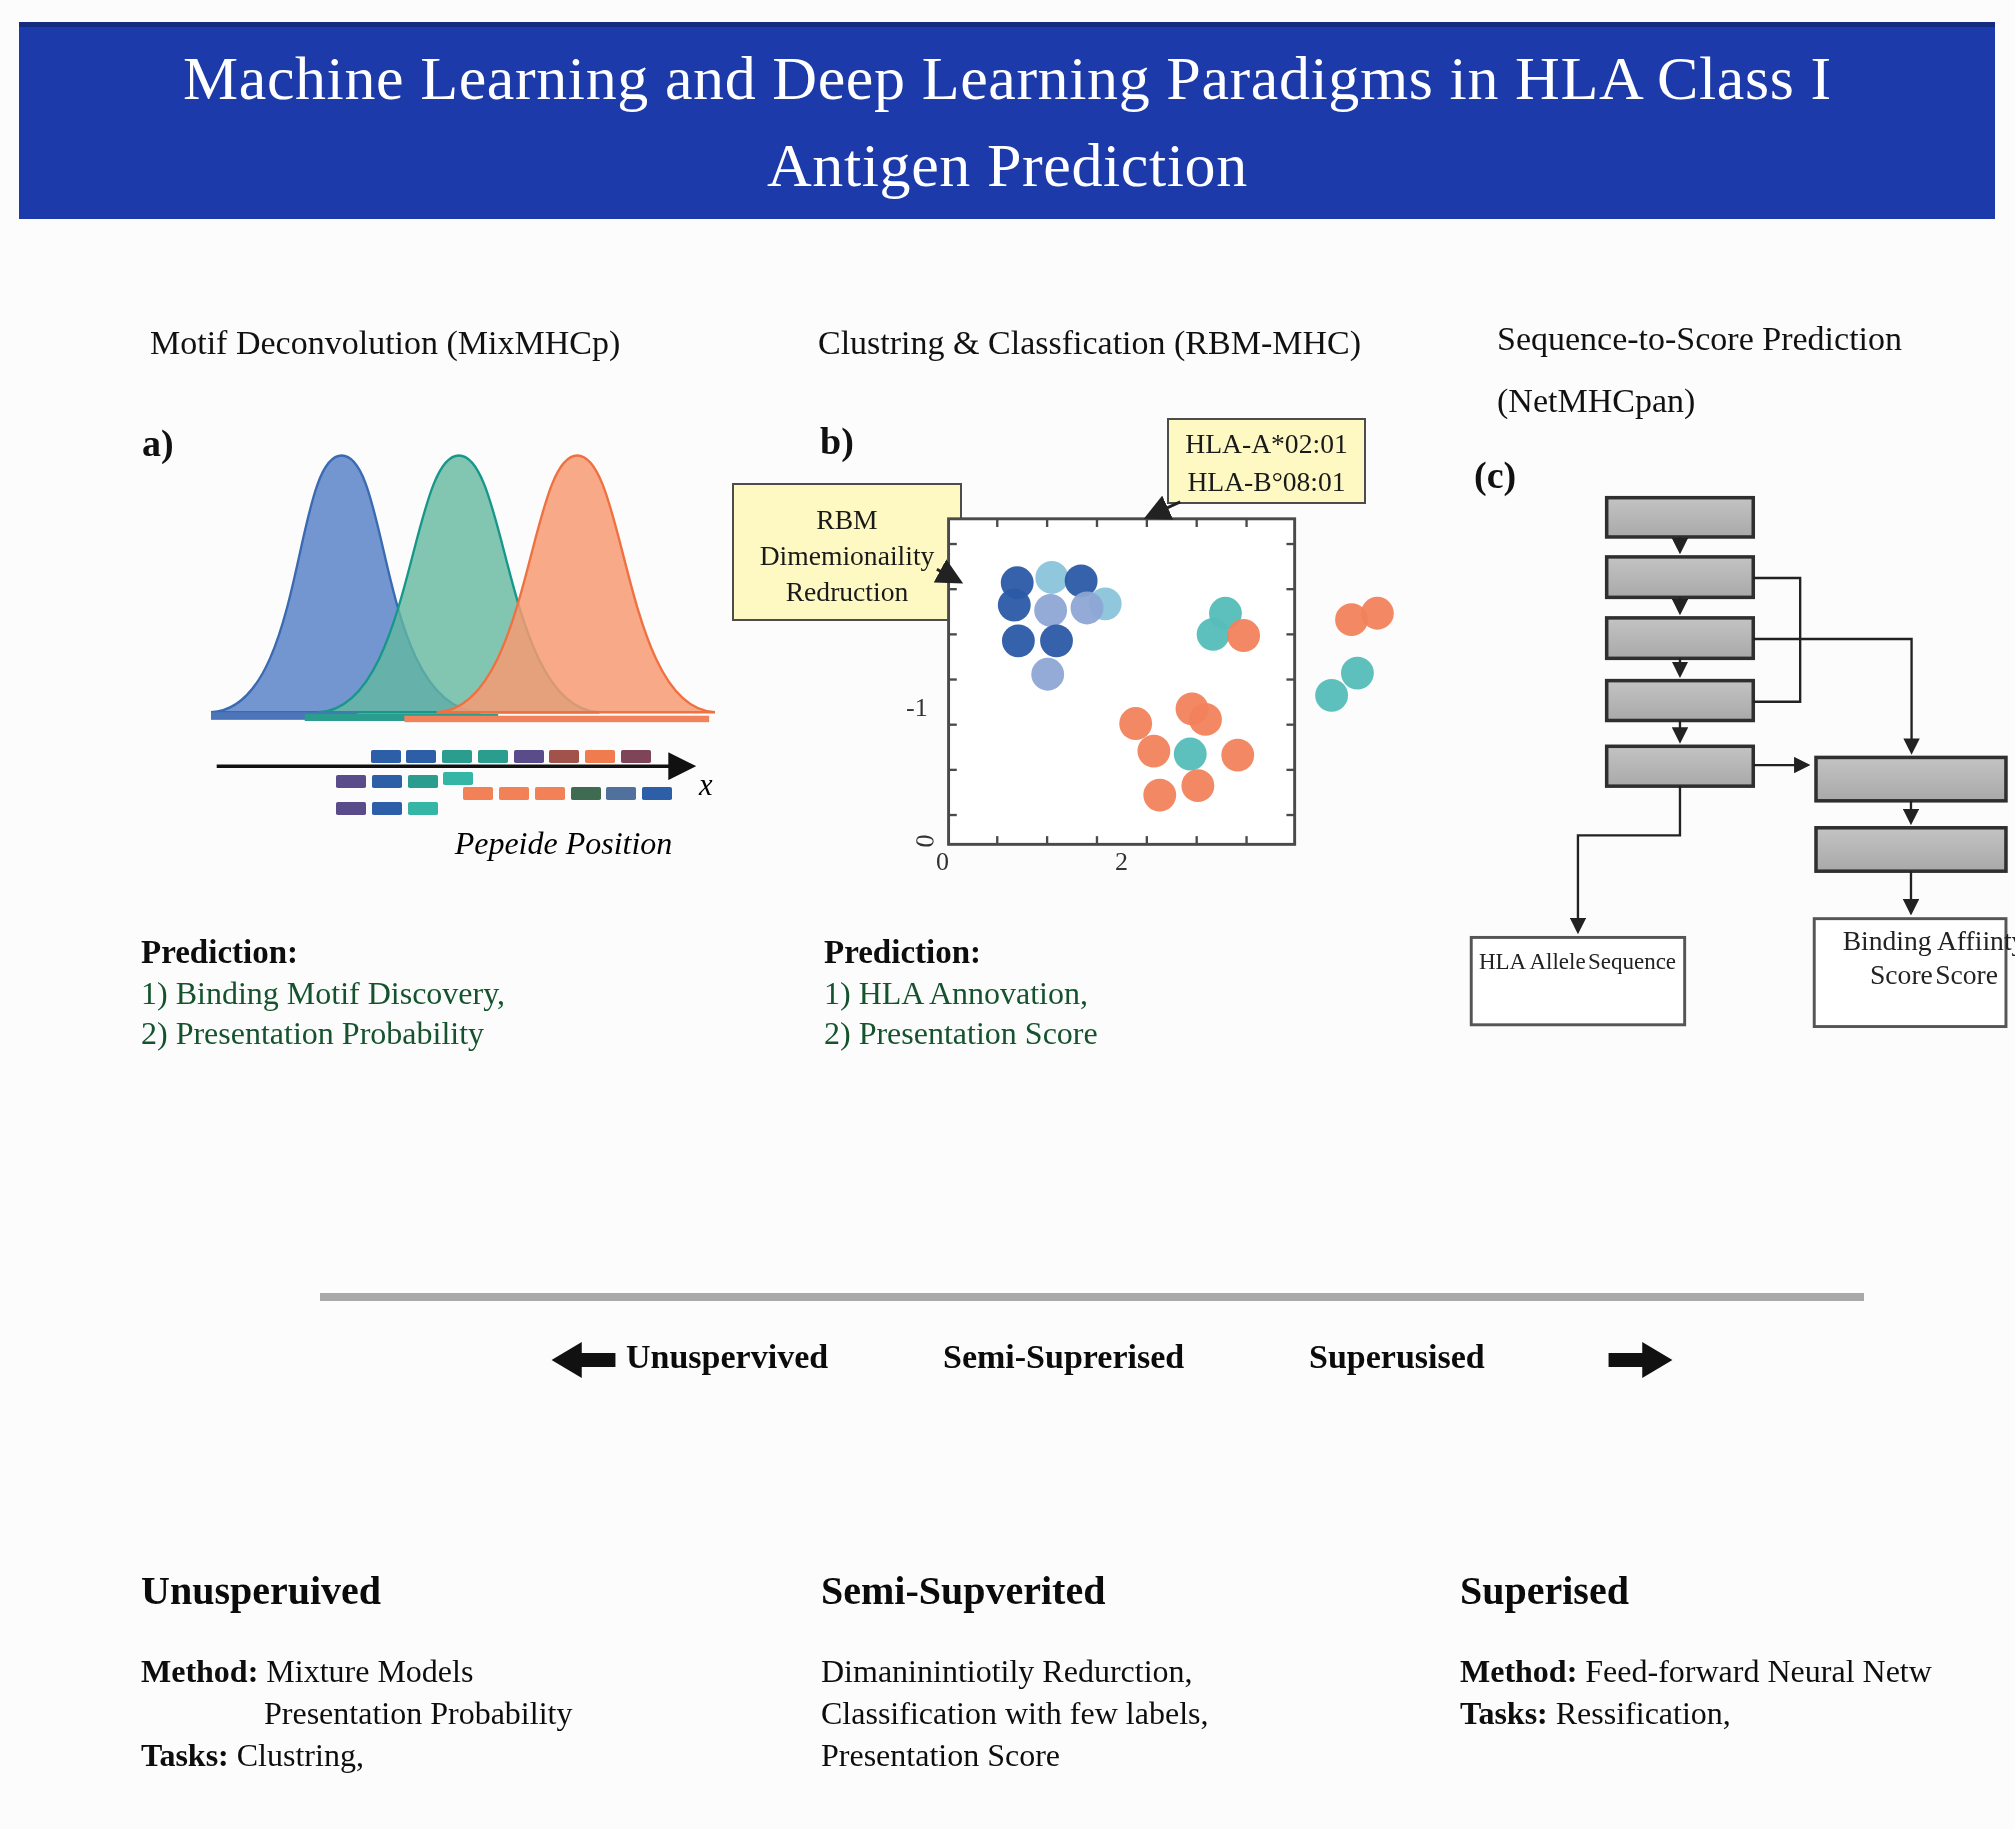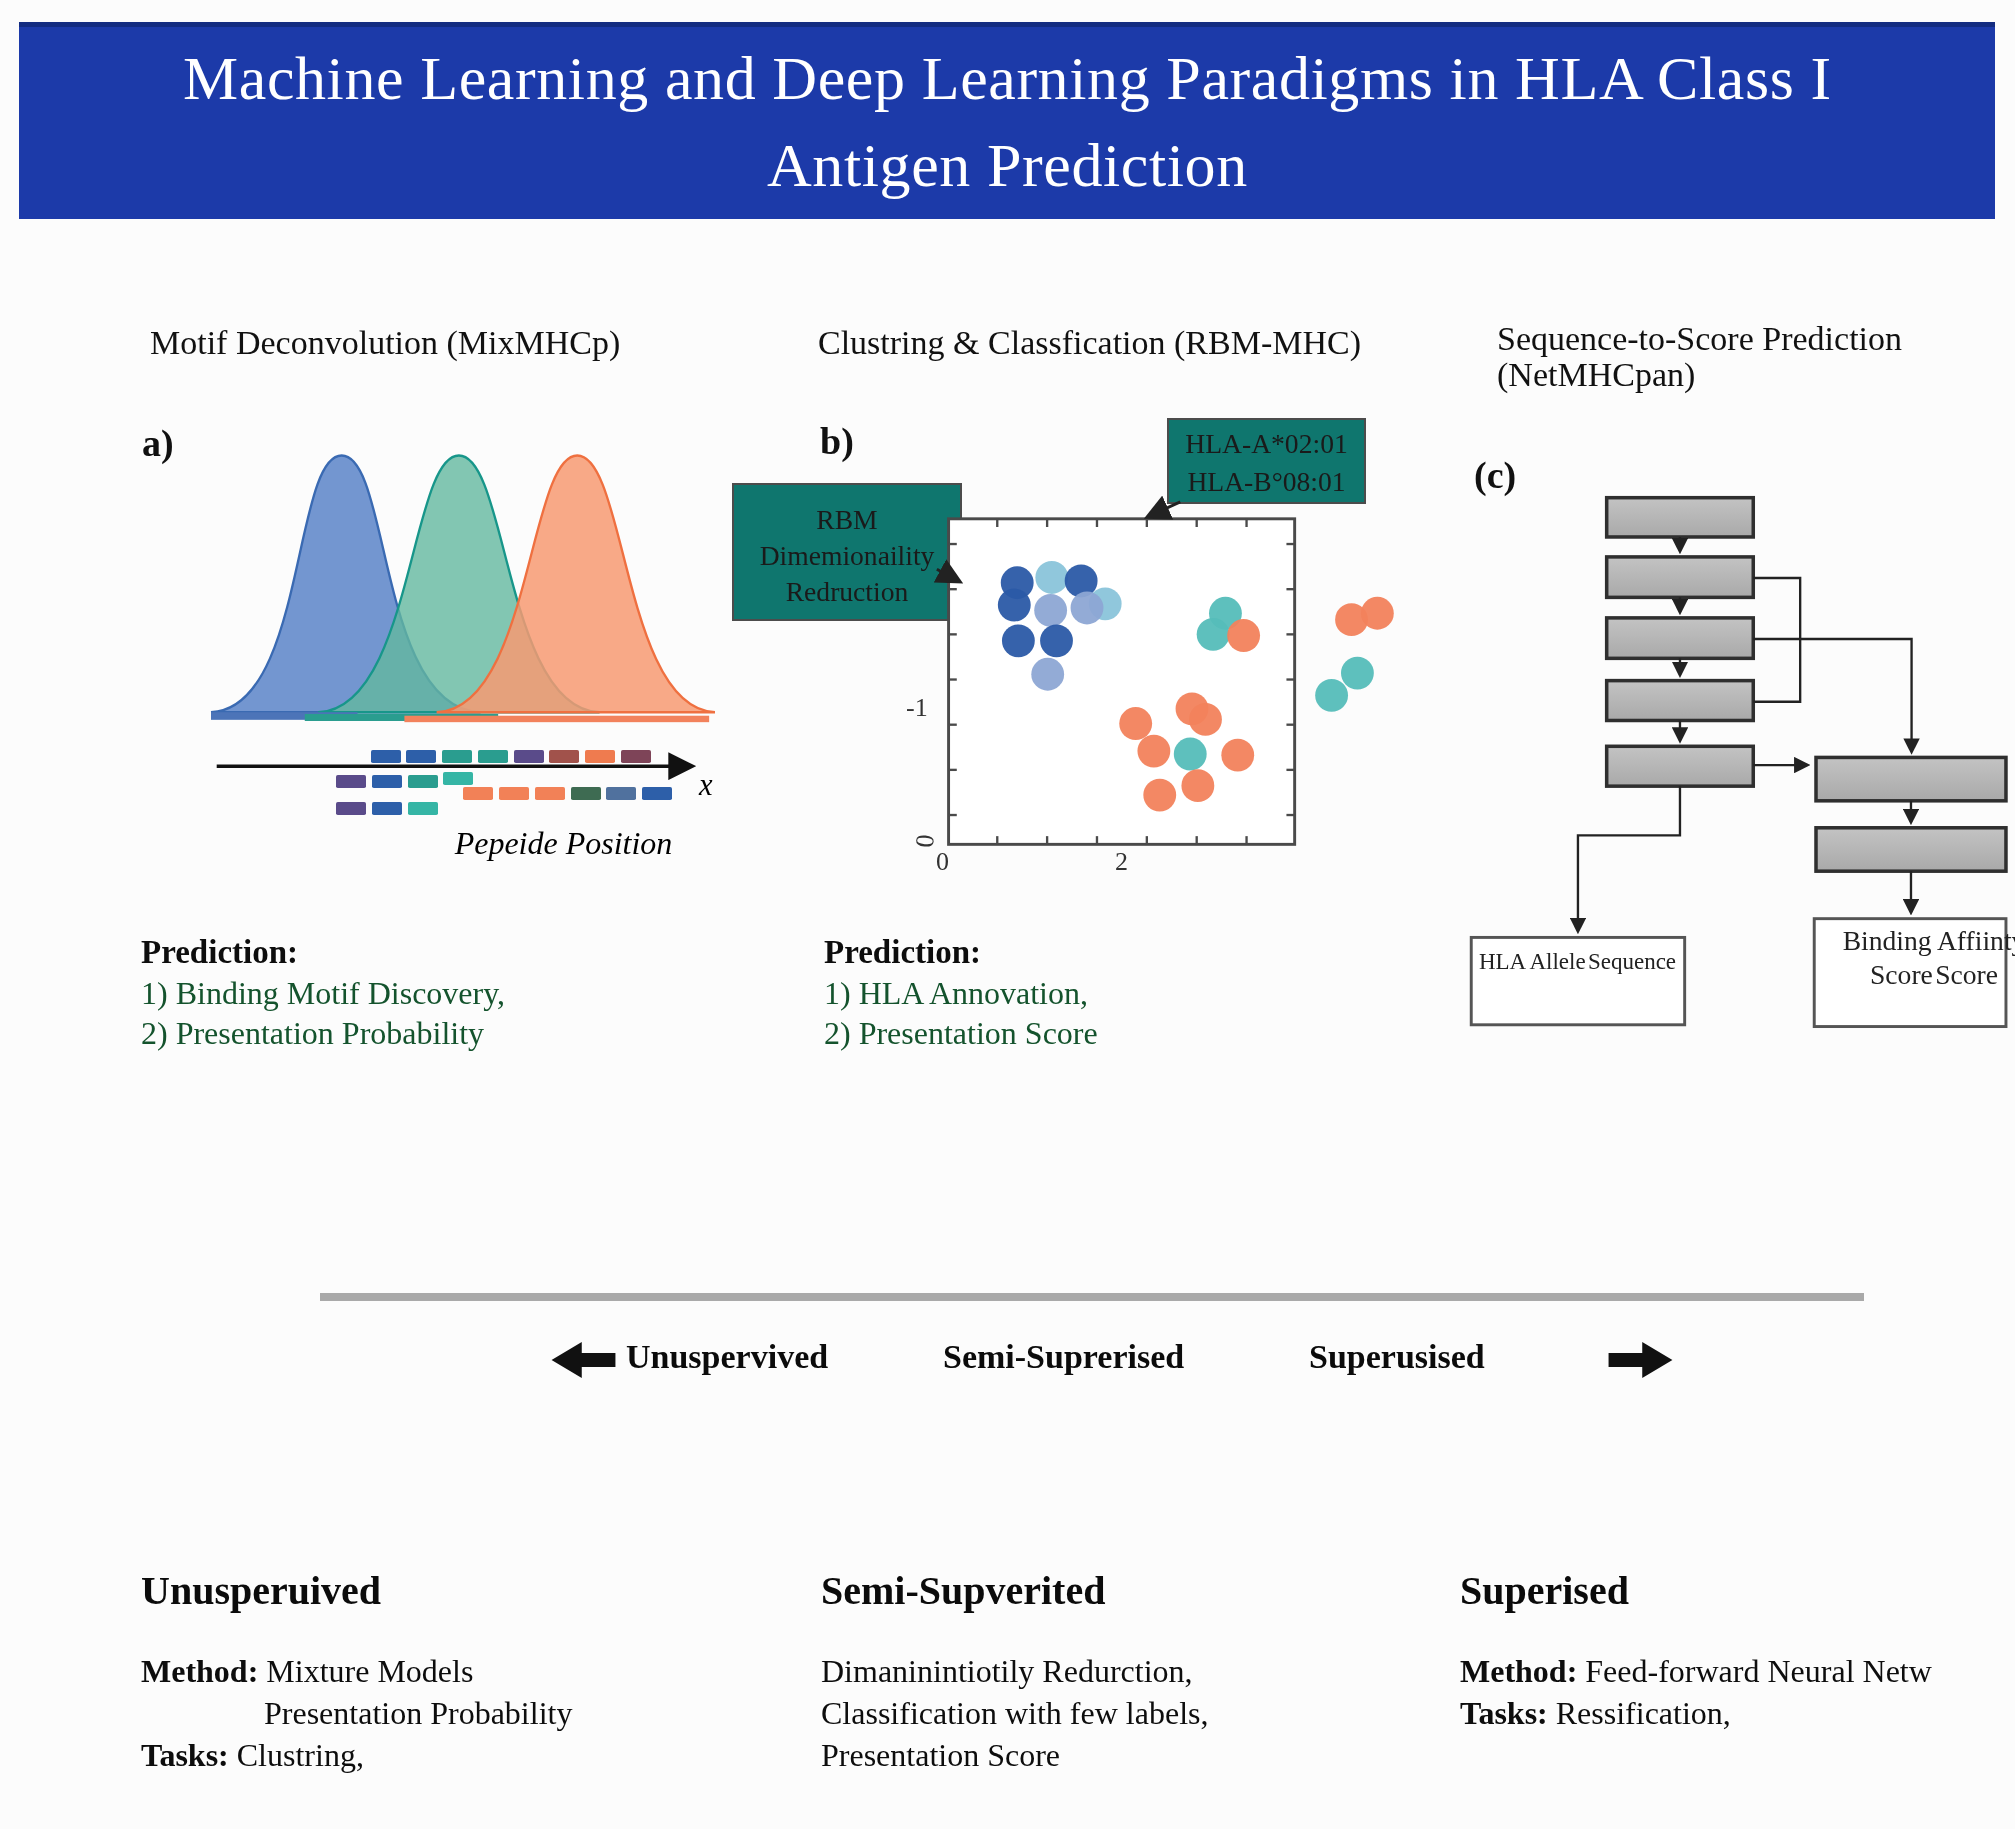--- a/index.html
+++ b/index.html
@@ -14,21 +14,21 @@
   .ptitle{font-size:34px;color:#111;white-space:nowrap;}
   .plabel{font-size:38px;font-weight:bold;color:#111;}
   
   .pred-h{font-size:33px;font-weight:bold;color:#0d0d0d;}
   .pred-l{font-size:32px;color:#14532d;white-space:nowrap;}
   
   .dash{position:absolute;width:30px;height:13px;border-radius:1.8px;}
   .axis-x{font-size:30.5px;font-style:italic;}
   .pep-cap{font-size:32px;font-style:italic;white-space:nowrap;}
   
-  .wbox{background:#0f766e;border:2.9px solid #4c4c4c;box-sizing:border-box;text-align:center;color:#1a1a1a;}
+  .wbox{background:#fef9c3;border:2.9px solid #4c4c4c;box-sizing:border-box;text-align:center;color:#1a1a1a;}
   .wbox .bl{display:block;}
   #rbm-box{left:732px;top:483px;width:230px;height:138px;padding-top:17px;}
   #rbm-box .bl{font-size:27.6px;line-height:36px;}
   #hla-ann-box{left:1167px;top:418px;width:199px;height:86px;padding-top:4.7px;border-width:2.3px;}
   #hla-ann-box .bl{font-size:27.6px;line-height:38px;}
   #hla-allele-text{left:1471px;top:943px;width:213px;text-align:center;}
   #hla-allele-text .bl{font-size:23px;line-height:38px;color:#222;}
   #binding-text{left:1814px;top:924px;width:192px;text-align:center;margin-left:24px;}
   #binding-text .bl{font-size:27.6px;line-height:34px;color:#222;}
   
@@ -190,21 +190,21 @@
   <span class="abs ticklab" style="left:906px;top:693px;">-1</span>
   <span class="abs ticklab" style="left:918px;top:826px;transform:rotate(95deg);">0</span>
   <span class="abs ticklab" style="left:936px;top:847px;">0</span>
   <span class="abs ticklab" style="left:1115px;top:847px;">2</span>
 
   <div class="abs pred-h" style="left:824px;top:934px;">Prediction:</div>
   <div class="abs pred-l" style="left:824px;top:975px;">1) HLA Annovation,</div>
   <div class="abs pred-l" style="left:824px;top:1015px;">2) Presentation Score</div>
 
   <div class="abs ptitle" style="left:1497px;top:320px;">Sequence-to-Score Prediction</div>
-  <div class="abs ptitle" style="left:1497px;top:356px;">(NetMHCpan)</div>
+  <div class="abs ptitle" style="left:1497px;top:382px;">(NetMHCpan)</div>
   <div class="abs plabel" style="left:1474px;top:453px;">(c)</div>
 
   <svg class="abs" style="left:1454px;top:493px;" width="561" height="557" viewBox="0 0 956 950">
     <defs>
       <marker id="ah-c" viewBox="0 0 10 10" refX="8" refY="5" markerWidth="7" markerHeight="7" orient="auto-start-reverse">
           <path d="M0,0L10,5L0,10z" fill="#222"></path>
         </marker>
       <linearGradient id="boxgrad" x1="0" y1="0" x2="0" y2="1">
         <stop offset="0" stop-color="#c3c3c3"></stop>
           <stop offset="1" stop-color="#a9a9a9"></stop>

